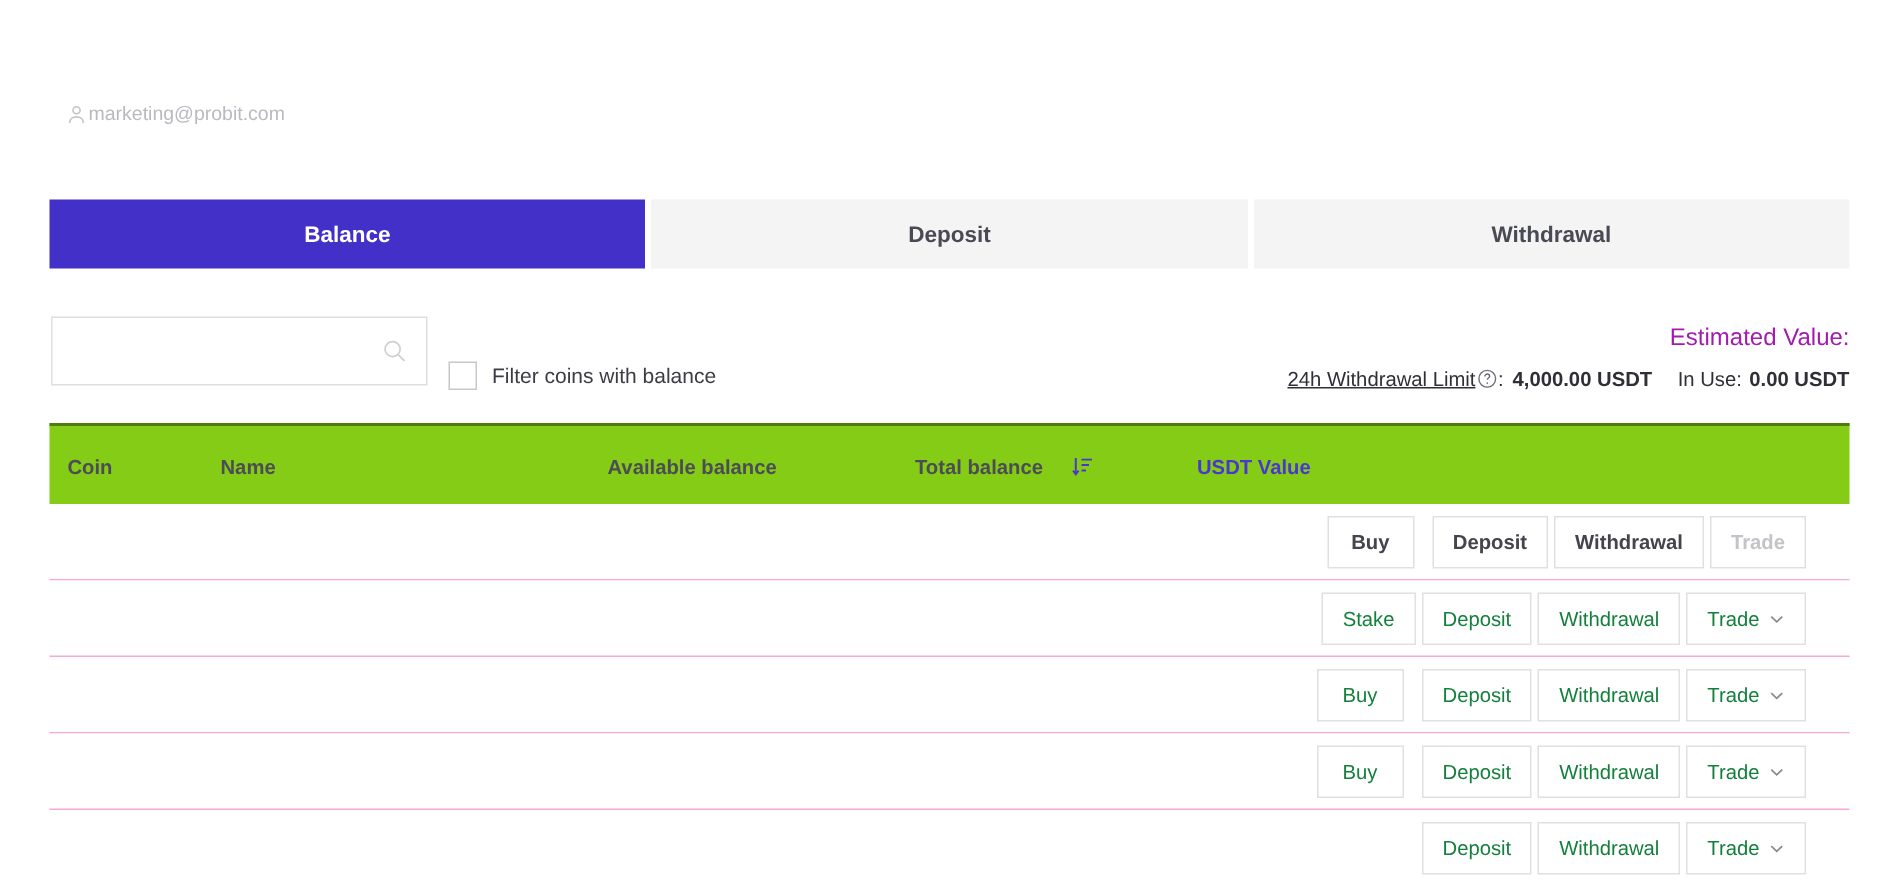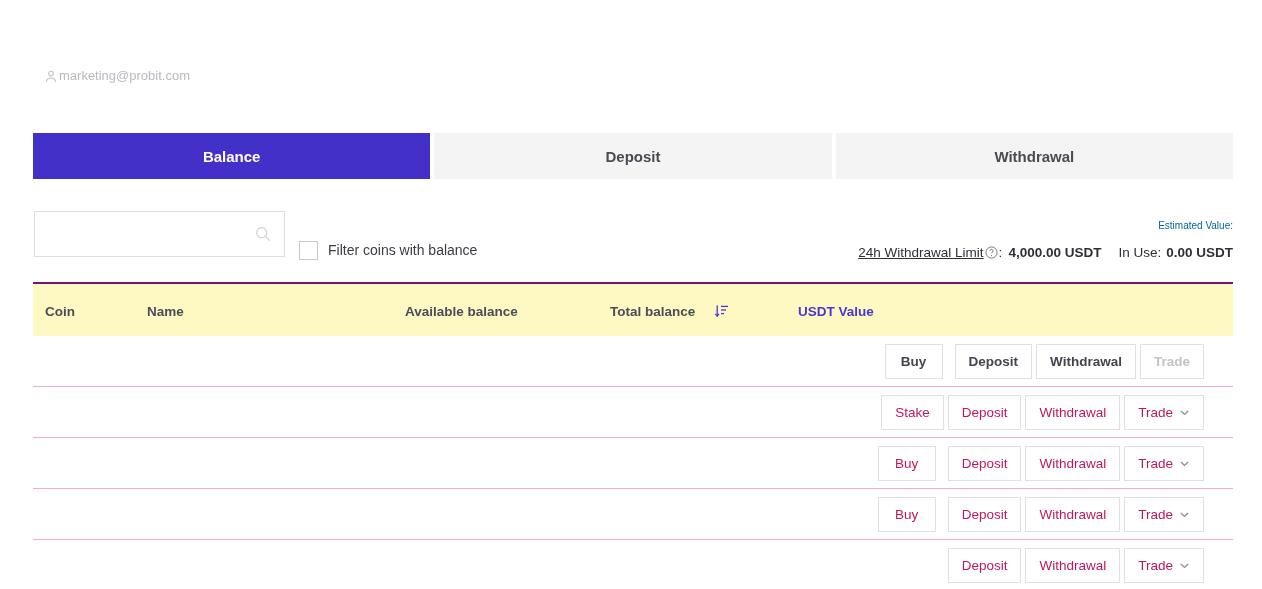--- a/index.html
+++ b/index.html
@@ -58,40 +58,40 @@
     display: flex; align-items: center; gap: 10px; cursor: pointer;
   }
   .cbox {
     width: 19px; height: 19px; border: 1px solid #c8c8c8;
     background: #fff; display: block;
   }
   .filter-label { font-size: 14px; color: #3c3c46; line-height: 20px; }
 
   
   .est-wrap { position: absolute; right: 29px; top: 215px; text-align: right; }
-  .est-title { font-size: 10px; color: #0369a1; line-height: 21px; }
+  .est-title { font-size: 16px; color: #a21caf; line-height: 21px; }
   .limit-line {
     margin-top: 7px; font-size: 13.5px; color: #2f2f38;
     display: flex; align-items: center; justify-content: flex-end; gap: 0;
     white-space: nowrap; line-height: 20px;
   }
   .limit-link { text-decoration: underline; color: #2f2f38; cursor: pointer; }
   .q-icon {
     width: 13px; height: 13px; display: inline-block; vertical-align: -2px;
     margin: 0 1px 0 1px; color: #6d6d78;
   }
   .limit-colon { margin-right: 6px; }
   .bold { font-weight: bold; }
   .inuse-label { margin-left: 17px; margin-right: 5px; }
 
   
   .table { position: absolute; left: 33px; top: 282px; width: 1200px; }
   .thead {
-    height: 54px; background: #fef9c3;
-    border-top: 2px solid #701a75;
+    height: 54px; background: #84cc16;
+    border-top: 2px solid #4d7c0f;
     position: relative;
     text-align: center;
   }
   .th {
     position: absolute; top: 0; height: 54px;
     display: flex; align-items: center;
     font-size: 13.5px; font-weight: bold; color: #4c4c57;
     white-space: nowrap;
   }
   .th-coin   { left: 12px; }
@@ -110,21 +110,21 @@
   }
   .actions {
     position: absolute; right: 0; top: 0; height: 51px;
     display: flex; align-items: center; justify-content: flex-end;
     gap: 4px; padding-right: 29px;
   }
   .btn {
     height: 35px; min-width: 60px; padding: 0 13px;
     border: 1px solid #e0e0e0; background: #fff;
     font-family: "Liberation Sans", sans-serif;
-    font-size: 13.5px; color: #be185d;
+    font-size: 13.5px; color: #15803d;
     display: inline-flex; align-items: center; justify-content: center;
     gap: 6px; cursor: pointer; white-space: nowrap;
   }
   .btn.strong { font-weight: bold; color: #44444e; }
   .btn.disabled { color: #c3c3c8; cursor: default; font-weight: bold; }
   .btn.buy { min-width: 58px; }
   .btn.trade { min-width: 58px; }
   .chev { width: 11px; height: 11px; display: block; color: #8a8a95; }
   .gap-after-first { margin-right: 8px; }
 </style>

